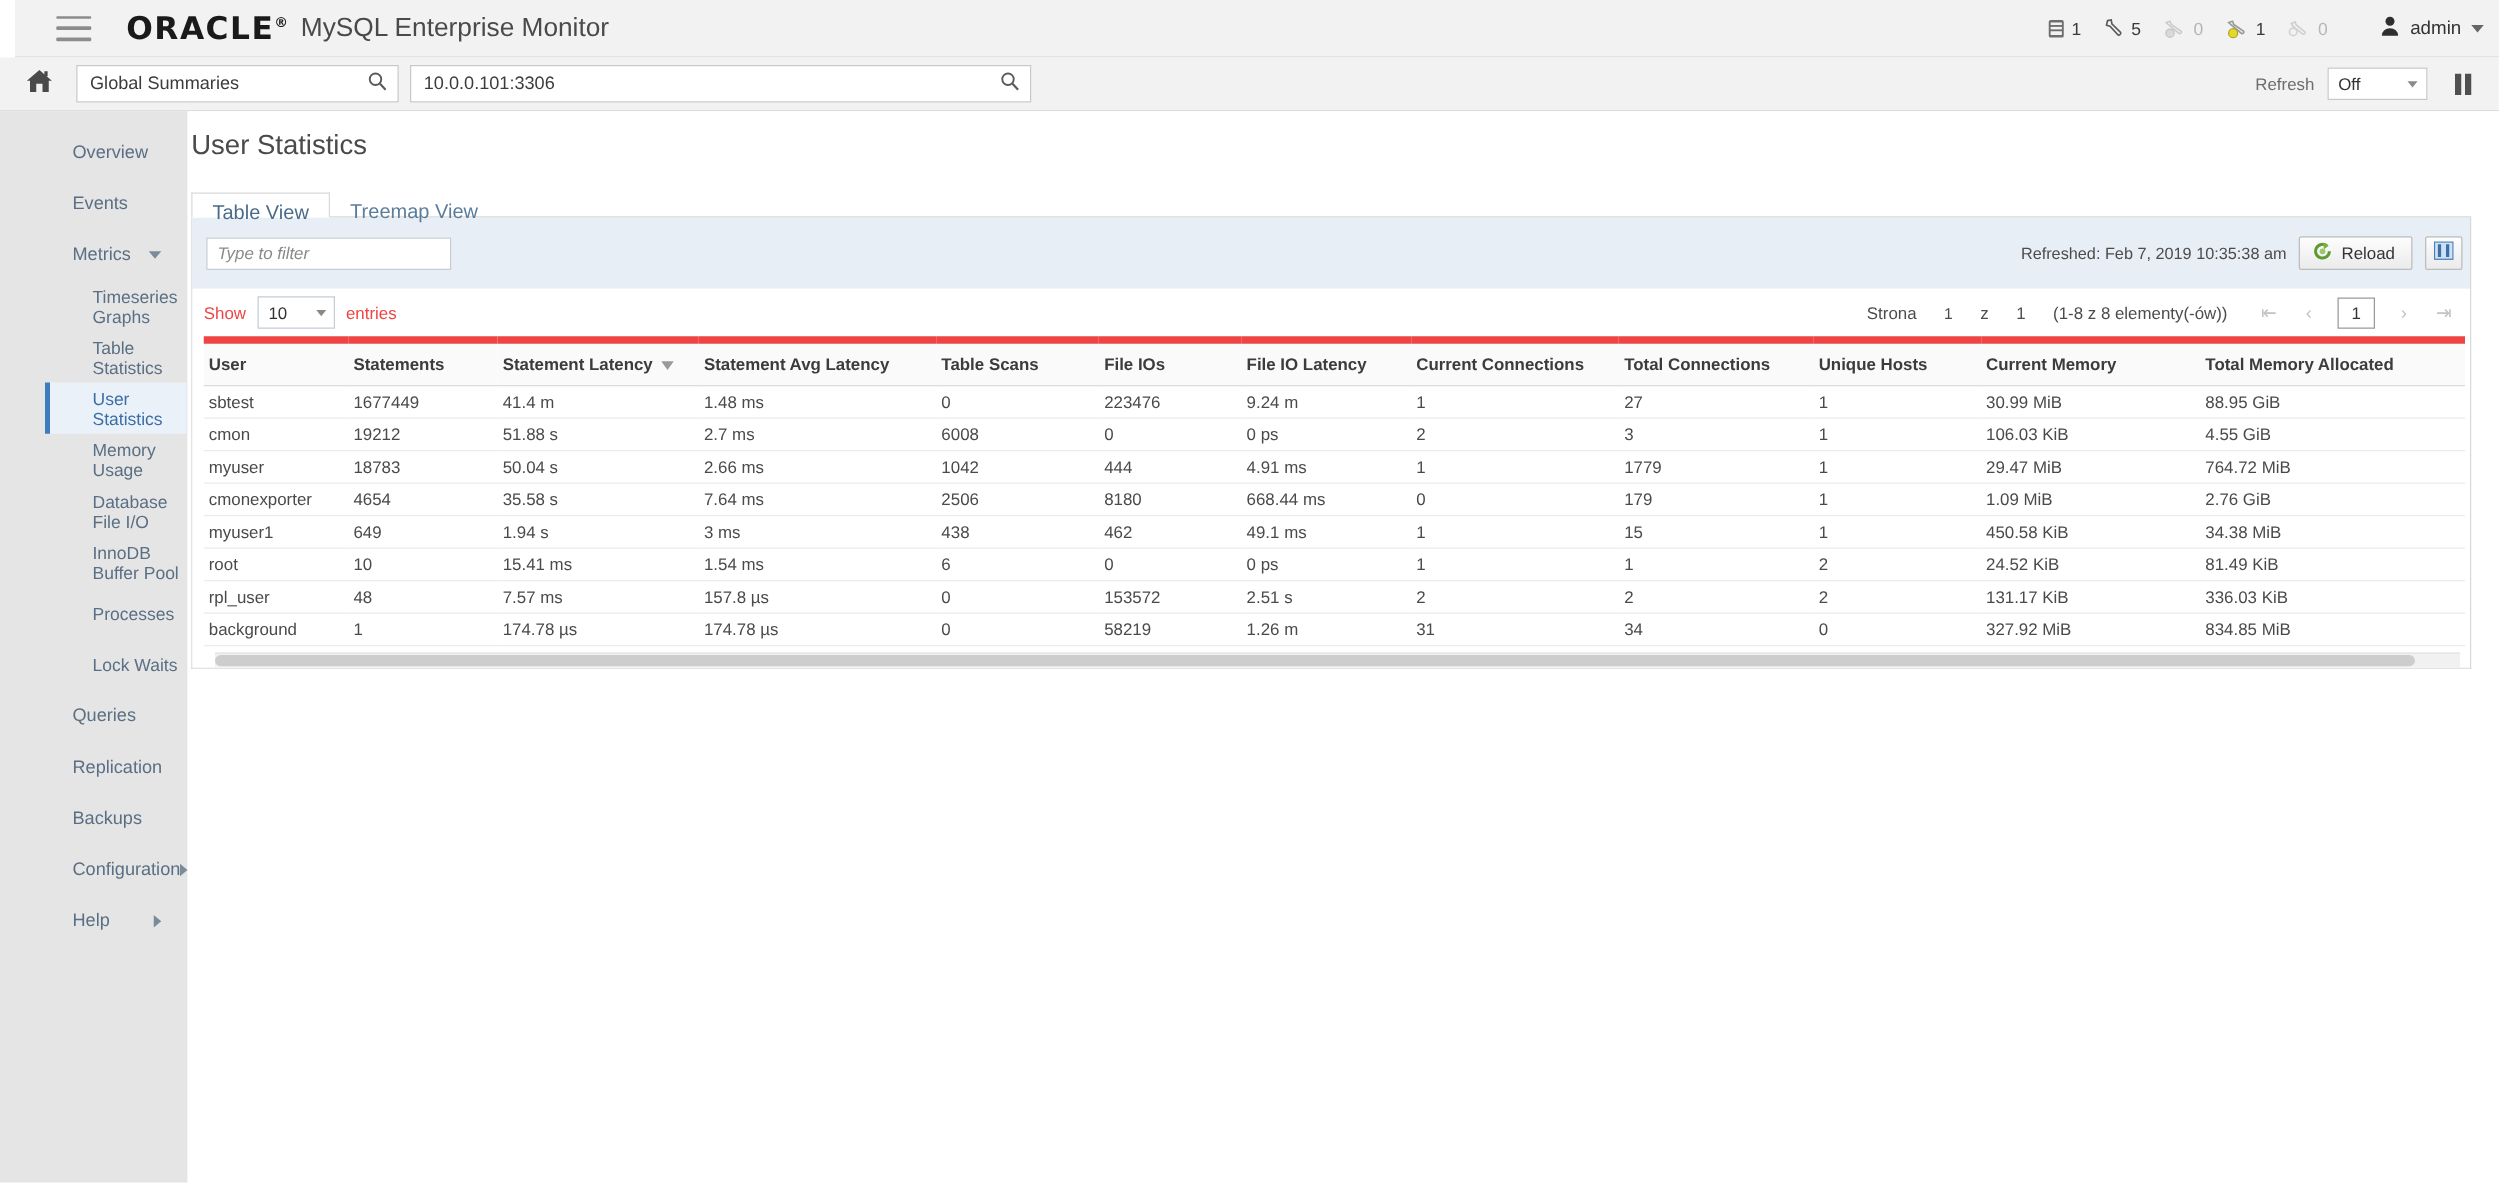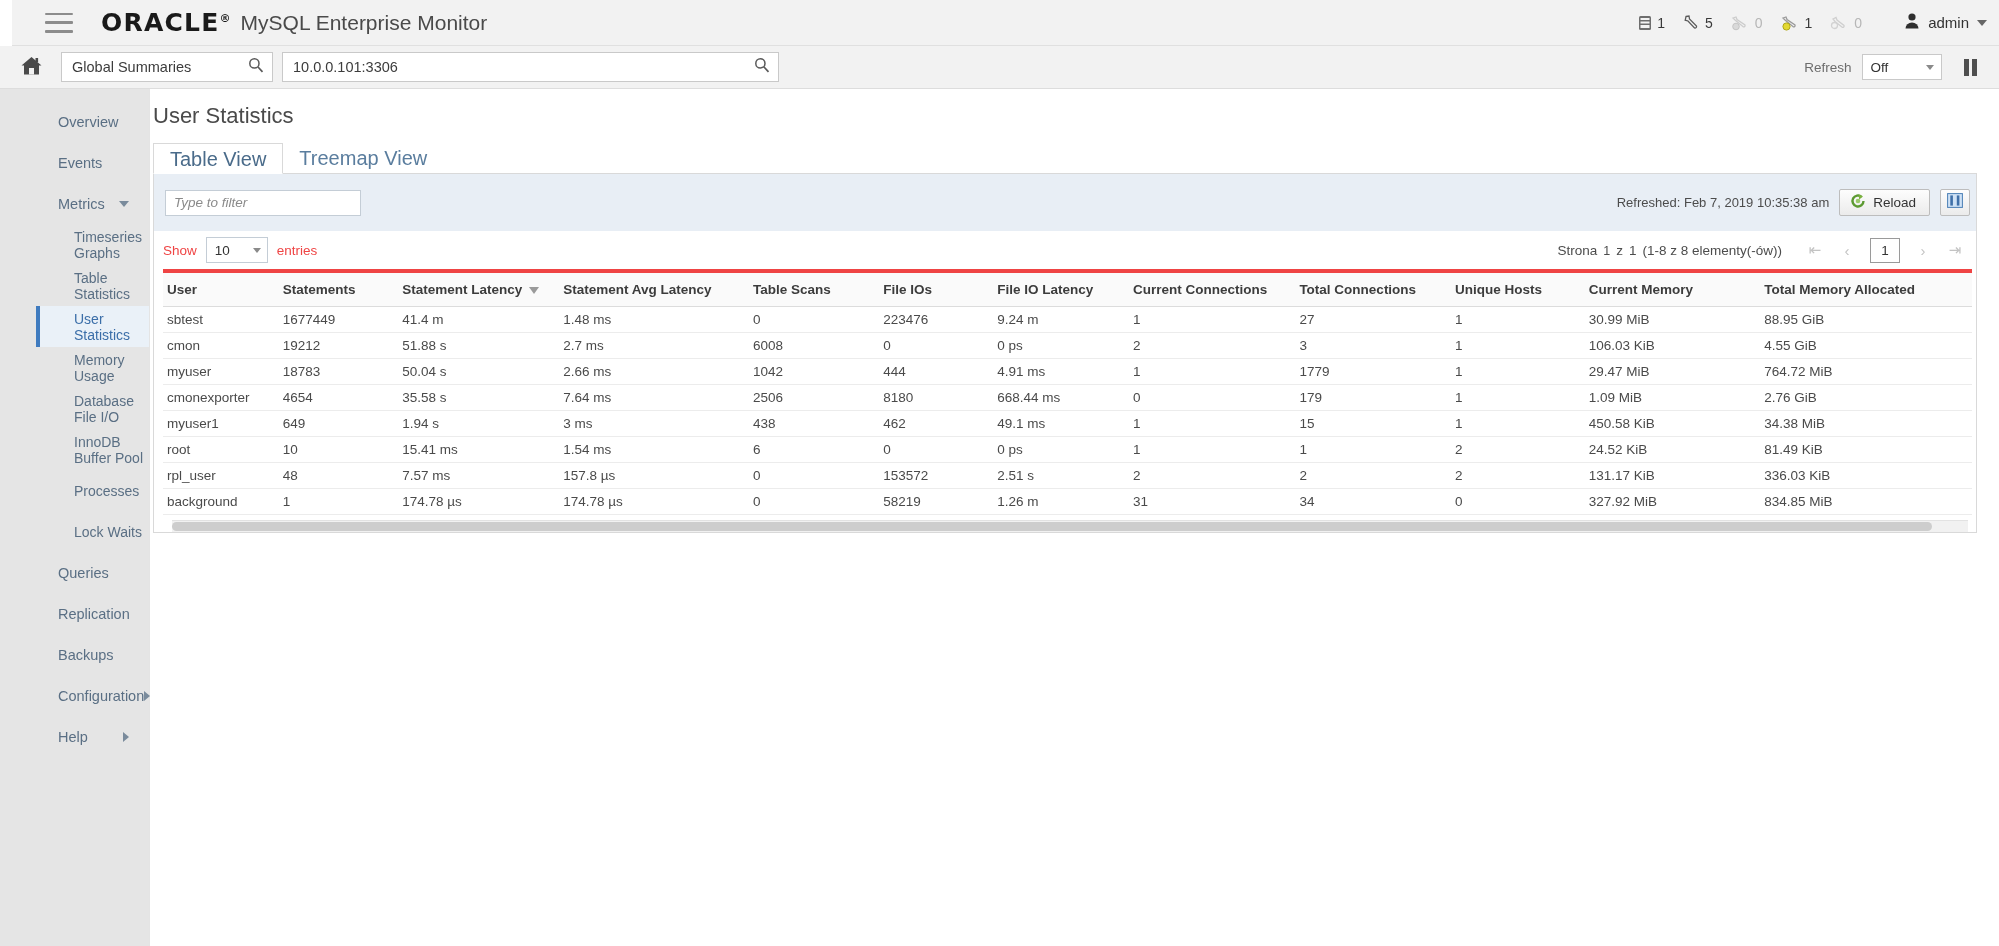--- a/index.html
+++ b/index.html
@@ -56,21 +56,21 @@
   .home-icon { margin-left: 20px; margin-right: 18px; cursor: pointer; }
   .sbox {
     height: 30px; background: #fff; border: 1px solid #c9c9c9;
     display: flex; align-items: center; padding: 0 8px 0 10px;
   }
   .sbox input {
     border: none; outline: none; font-size: 14.5px; color: #3c3c3c;
     font-family: "Liberation Sans", sans-serif; background: transparent;
     height: 100%; flex: 1; min-width: 0;
   }
-  .sbox-1 { width: 212px; }
+  .sbox-1 { width: 258px; }
   .sbox-2 { width: 497px; margin-left: 9px; }
   .mag { flex-shrink: 0; }
   .refresh-area {
     margin-left: auto; display: flex; align-items: center; padding-right: 22px; gap: 10px;
   }
   .refresh-label { font-size: 13.5px; color: #6d6d6d; }
   .refresh-select {
     width: 80px; height: 26px; background: #fff; border: 1px solid #c9c9c9;
     display: flex; align-items: center; justify-content: space-between;
     padding: 0 7px 0 8px; font-size: 13.5px; color: #333; cursor: pointer;
@@ -122,21 +122,21 @@
     padding-left: 0px; margin-top: 0px; margin-bottom: 14px;
   }
 
   
   .tabs { display: flex; align-items: flex-end; height: 31px; position: relative; }
   .tabs::after {
     content: ""; position: absolute; left: 0; right: 0; bottom: 0;
     height: 1px; background: #d9d9d9;
   }
   .tab {
-    font-size: 20px; color: #5a7d9e; padding: 0 16px; height: 31px;
+    font-size: 16px; color: #5a7d9e; padding: 0 16px; height: 20px;
     line-height: 31px; cursor: pointer; position: relative; z-index: 2;
   }
   .tab.active {
     background: #fff; border: 1px solid #d9d9d9; border-bottom: 1px solid #fff;
     color: #4a6b8a;
   }
 
   
   .panel { border: 1px solid #d9d9d9; border-top: none; }
   .filterbar {
@@ -172,41 +172,41 @@
   .entries-select {
     width: 62px; height: 26px; border: 1px solid #c4cdd6; background: #fff;
     margin: 0 9px; display: flex; align-items: center; justify-content: space-between;
     padding: 0 6px 0 8px; font-size: 13.5px; color: #333; cursor: pointer;
   }
   .tiny-caret {
     width: 0; height: 0; border-left: 4.5px solid transparent;
     border-right: 4.5px solid transparent; border-top: 5.5px solid #8a8a8a;
   }
   .pager { margin-left: auto; display: flex; align-items: center; }
-  .pager-text { font-size: 13.5px; color: #4c4c4c; display: flex; align-items: flex-end; gap: 6px; }
+  .pager-text { font-size: 13.5px; color: #4c4c4c; display: flex; align-items: flex-end; gap: 22px; }
   .pager-text .pg-num { font-size: 12.5px; }
   .pager-ctrls { display: flex; align-items: center; gap: 2px; margin-left: 18px; }
   .pg-btn {
     width: 30px; height: 26px; display: flex; align-items: center;
     justify-content: center; color: #c3c3c3; font-size: 15px; cursor: pointer;
     background: none; border: none;
   }
   .pg-input {
     width: 30px; height: 25px; border: 1px solid #9a9a9a; background: #fff;
     text-align: center; font-size: 13.5px; color: #333; margin: 0 6px;
     font-family: "Liberation Sans", sans-serif; outline: none;
   }
 
   
   .table-wrap { padding: 0 4px 0 9px; background: #fff; }
   table { width: 100%; border-collapse: collapse; table-layout: fixed; }
   thead th {
     text-align: left; font-size: 13.5px; color: #3c3c3c; font-weight: bold;
     padding: 9px 6px 9px 4px; border-bottom: 1px solid #dcdcdc;
-    border-top: 4px solid #ef4444;
+    border-top: 6px solid #ef4444;
     background: #fafafa; white-space: nowrap;
   }
   thead th.sorted { position: relative; }
   .sort-caret {
     display: inline-block; margin-left: 7px; vertical-align: middle;
     width: 0; height: 0; border-left: 5px solid transparent;
     border-right: 5px solid transparent; border-top: 7px solid #9a9a9a;
   }
   tbody td {
     font-size: 13.5px; color: #4a4a4a; padding: 5px 6px 5px 4px;

